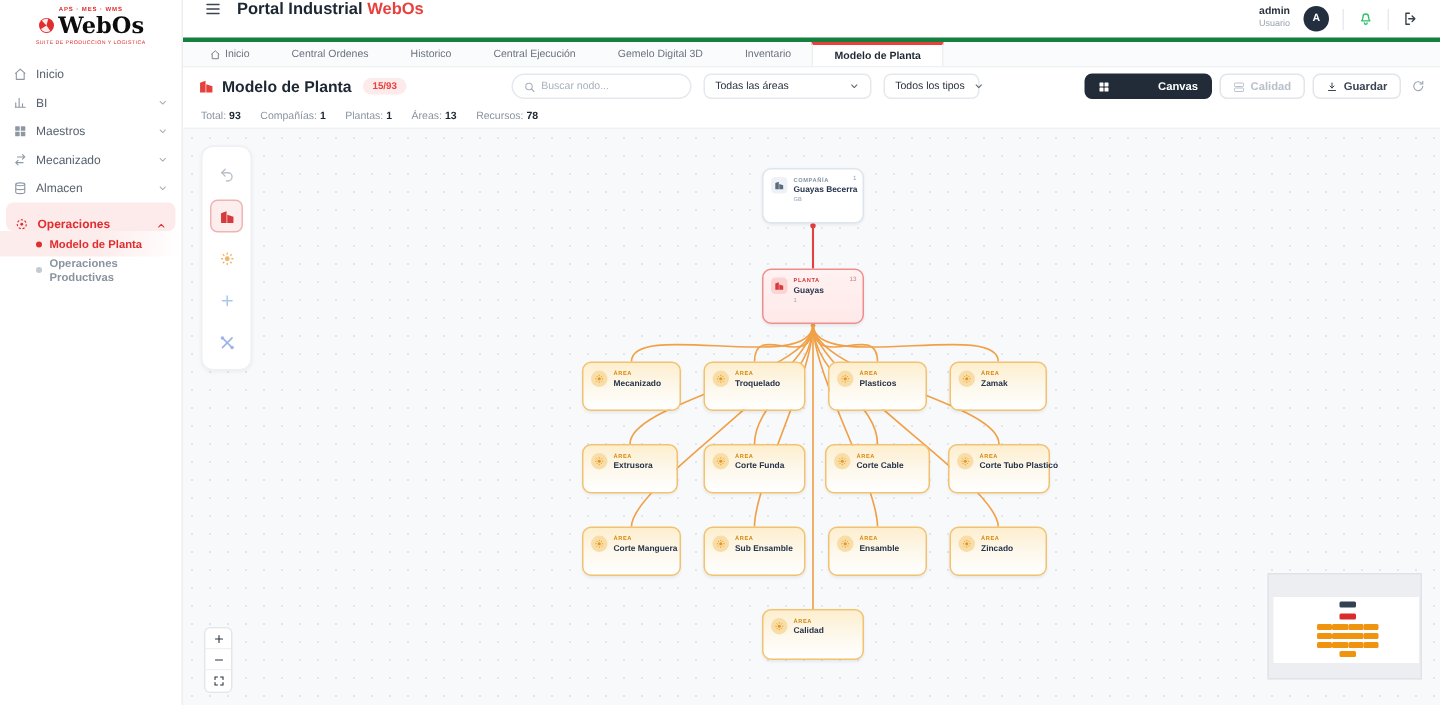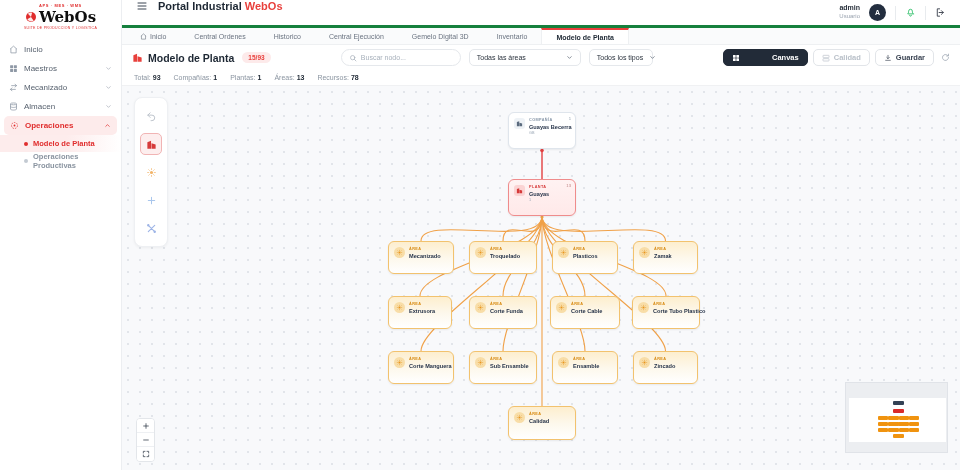--- a/index.html
+++ b/index.html
@@ -17,21 +17,21 @@
   .logo-globe svg { width:12px; height:12px; }
   .logo-tag { font-size:3.5px; color:#e02d2d; letter-spacing:.3px; }
   nav { margin-top:6px; }
   .nav-item { display:flex; align-items:center; gap:6px; height:19px; padding:0 9px;
     font-size:8px; color:#57616e; cursor:pointer; }
   .nav-item .ni { width:9px; height:9px; display:inline-flex; color:#8e98a5; flex:none; }
   .nav-item .ni svg { width:9px; height:9px; }
   .nav-item .chev { margin-left:auto; width:7px; height:7px; color:#a6aeb9; display:inline-flex; }
   .nav-item .chev svg { width:7px; height:7px; }
   .nav-item.active { background:#fdebeb; border-radius:5px; margin:0 4px; padding:0 6px;
-    color:#e02d2d; font-weight:bold; }
+    color:#e02d2d; font-weight:bold;align-items:flex-end; }
   .nav-item.active .ni, .nav-item.active .chev { color:#e02d2d; }
   .nav-sub { display:flex; align-items:center; gap:5px; height:17px; padding-left:24px;
     font-size:7.5px; color:#8a94a0; cursor:pointer;font-weight:bold; }
   .nav-sub .dot { width:4px; height:4px; border-radius:50%; background:#c3cad2; flex:none; }
   .nav-sub.active { color:#e02d2d; font-weight:bold;
     background:linear-gradient(90deg,#fdecec 55%, rgba(253,236,236,0)); }
   .nav-sub.active .dot { background:#e02d2d; }
 
   
   .topbar { position:absolute; left:122px; top:0; right:0; height:28px; background:#fff;
@@ -180,20 +180,33 @@
         <span class="ni">
           <svg viewBox="0 0 24 24" fill="none" stroke="currentColor" stroke-width="2" stroke-linejoin="round">
             <path d="M3 11l9-8 9 8"></path>
             <path d="M5 9.5V21h14V9.5"></path>
           </svg>
         </span>
         <span>Inicio</span>
       </div>
       <div class="nav-item">
         <span class="ni">
+          <svg viewBox="0 0 24 24" fill="none" stroke="currentColor" stroke-width="2" stroke-linecap="round">
+            <path d="M4 20v-8M10 20V4M16 20v-6M21 20H3"></path>
+          </svg>
+        </span>
+        <span>BI</span>
+        <span class="chev">
+          <svg viewBox="0 0 24 24" fill="none" stroke="currentColor" stroke-width="2.4" stroke-linecap="round" stroke-linejoin="round">
+            <path d="M6 9l6 6 6-6"></path>
+          </svg>
+        </span>
+      </div>
+      <div class="nav-item">
+        <span class="ni">
           <svg viewBox="0 0 24 24" fill="currentColor">
             <rect x="3" y="3" width="8" height="8" rx="1"></rect>
             <rect x="13" y="3" width="8" height="8" rx="1"></rect>
             <rect x="3" y="13" width="8" height="8" rx="1"></rect>
             <rect x="13" y="13" width="8" height="8" rx="1"></rect>
           </svg>
         </span>
         <span>Maestros</span>
         <span class="chev">
           <svg viewBox="0 0 24 24" fill="none" stroke="currentColor" stroke-width="2.4" stroke-linecap="round" stroke-linejoin="round">

